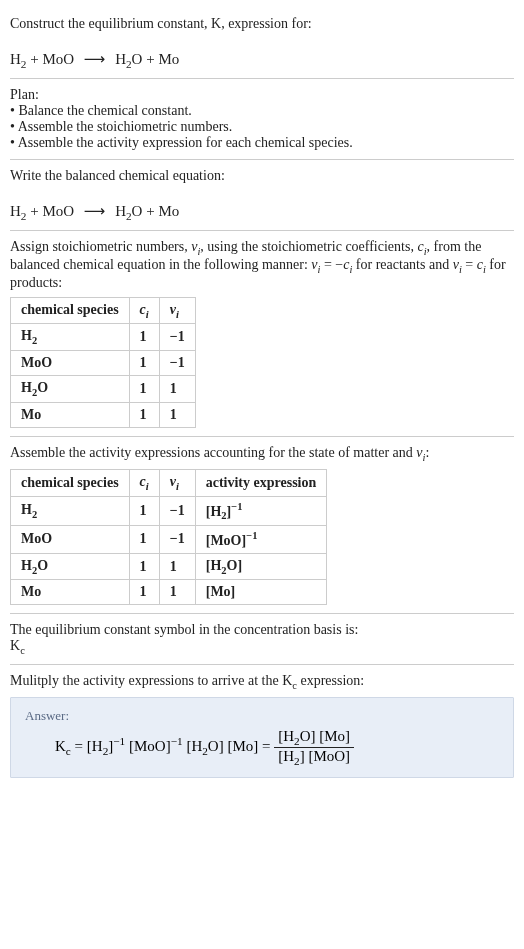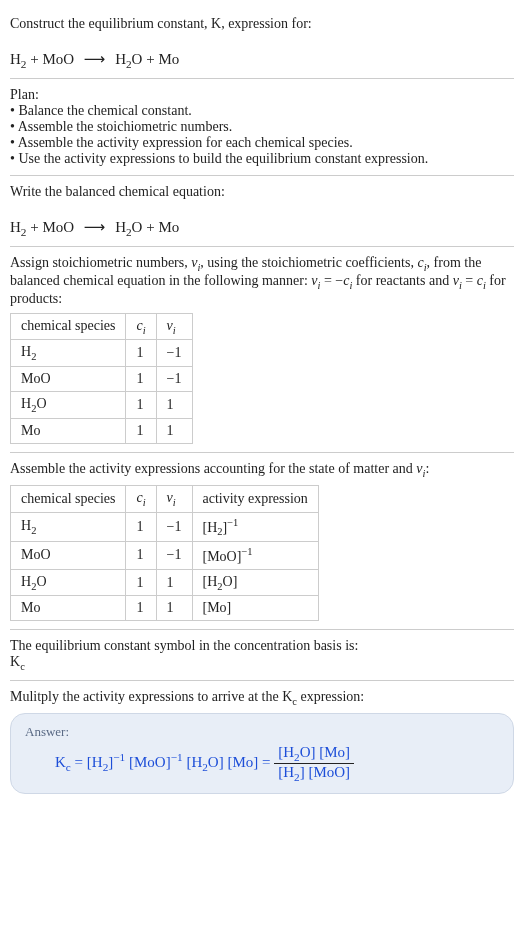--- a/index.html
+++ b/index.html
@@ -5,46 +5,45 @@
 body{margin:0;font-family:Georgia,'Times New Roman',serif;font-size:14px;color:#222;background:#fff;width:524px}
 .container{padding:8px 10px}
 .sec{padding:8px 0;border-bottom:1px solid #ccc}
 .sec:last-child{border-bottom:none}
 .eq-line{font-family:Georgia,serif;font-size:15px;margin-top:18px}
 .sub{font-size:0.75em;vertical-align:sub}
 .sup{font-size:0.75em;vertical-align:super}
 .ital{font-style:italic}
 .arrow{padding:0 6px}
 table.tbl{border-collapse:collapse;margin-top:6px;font-size:14px}
-table.tbl td,table.tbl th{border:1px solid #ccc;padding:4px 10px;text-align:left;font-weight:normal}
+table.tbl td,table.tbl th{border:1px solid #ccc;padding:4px 10px;text-align:left;font-weight:bold}
 table.tbl th{background:#fff}
-.answer-box{background:#e8eef7;border:1px solid #cfd8e6;border-radius:15px;padding:10px 14px;margin-top:6px;color:#5a6a85}
+.answer-box{background:#e8eef7;border:1px solid #cfd8e6;border-radius:1px;padding:10px 14px;margin-top:6px;color:#5a6a85}
 .answer-label{color:#5a6a85;font-size:13px}
-.formula{font-size:15px;padding:4px 0 0 30px;color:#1d4ed8}
+.formula{font-size:15px;padding:4px 0 0 30px;color:#000000}
 .frac{display:inline-block;vertical-align:middle;text-align:center}
 .frac .num{display:block;border-bottom:1px solid #222;padding:0 4px}
 .frac .den{display:block;padding:0 4px}
 .Kc{}
 </style>
 </head>
 <body>
 
 <div class="container">
 
 <div class="sec">
 <div><span>Construct the equilibrium constant, K, expression for:</span></div>
 <div class="eq-line">H<span class="sub">2</span> + MoO <span class="arrow">⟶</span> H<span class="sub">2</span>O + Mo</div>
 </div>
 
 <div class="sec">
 <div>Plan:</div>
 <div>• <span>Balance the chemical constant.</span></div>
 <div>• <span>Assemble the stoichiometric numbers.</span></div>
 <div>• <span>Assemble the activity expression for each chemical species.</span></div>
-<div>• <span>Use the activity expressions to build the equilibrium constant expression.</span></div>
 </div>
 
 <div class="sec">
 <div>Write the balanced chemical equation:</div>
 <div class="eq-line">H<span class="sub">2</span> + MoO <span class="arrow">⟶</span> H<span class="sub">2</span>O + Mo</div>
 </div>
 
 <div class="sec">
 <div>Assign stoichiometric numbers, <span class="ital">ν<span class="sub">i</span></span>, using the stoichiometric coefficients, <span class="ital">c<span class="sub">i</span></span>, from the balanced chemical equation in the following manner: <span class="ital">ν<span class="sub">i</span></span> = −<span class="ital">c<span class="sub">i</span></span> for reactants and <span class="ital">ν<span class="sub">i</span></span> = <span class="ital">c<span class="sub">i</span></span> for products:</div>
 <table class="tbl">

